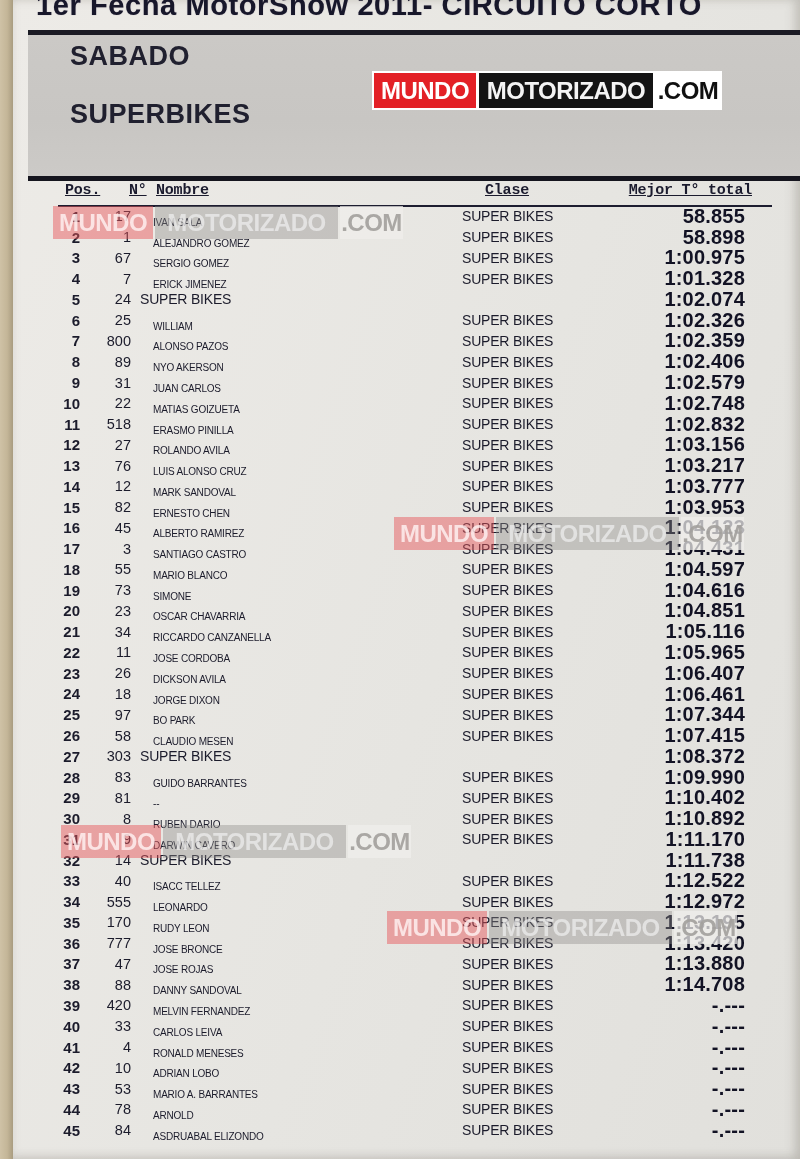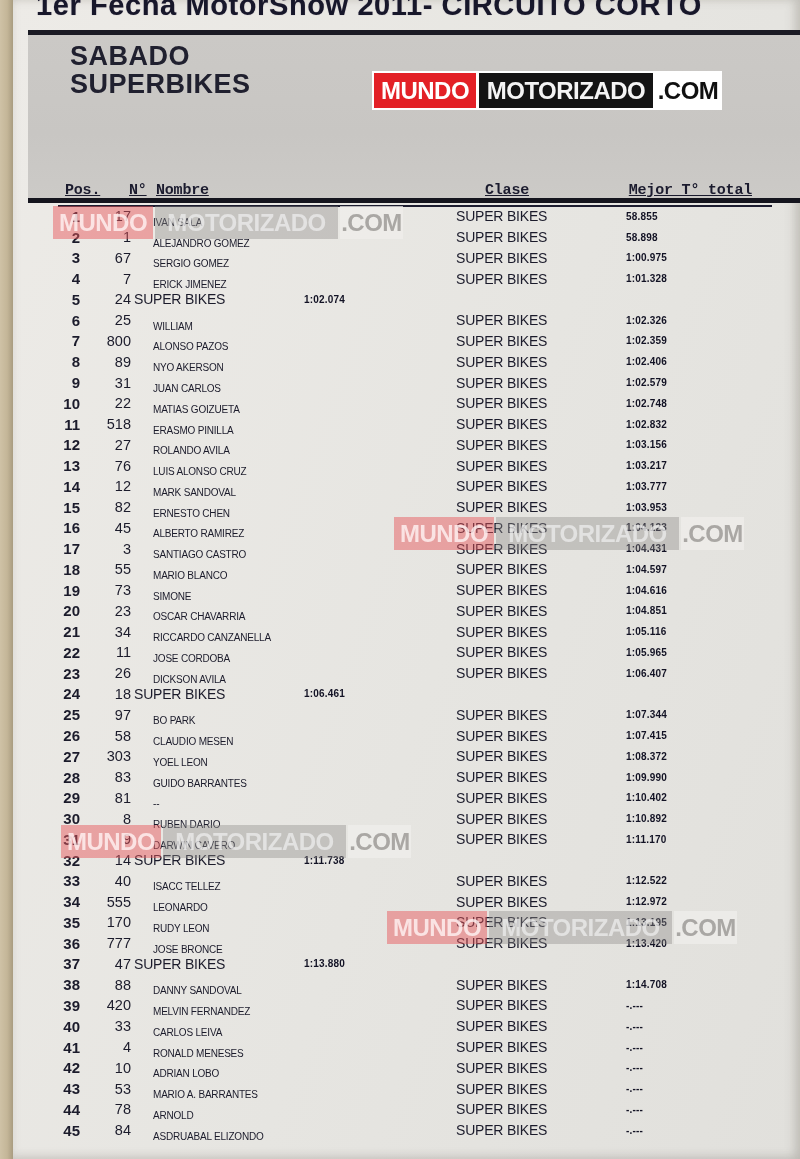--- a/index.html
+++ b/index.html
@@ -18,26 +18,26 @@
     background:linear-gradient(110deg,#edebe7 0%,#e6e5e1 55%,#e1e0dc 100%);
     box-shadow:inset -6px 0 10px rgba(120,115,105,.25), inset 0 -4px 8px rgba(120,115,105,.12);
   }
   .page-title{
     position:absolute;left:23px;top:-11px;white-space:nowrap;
     font-size:29px;font-weight:700;color:#17172a;letter-spacing:.6px;
     text-shadow:0 0 1px rgba(40,20,60,.35);
   }
   
   .band{
-    position:absolute;left:15px;top:30px;right:0;height:173px;box-sizing:border-box;
+    position:absolute;left:15px;top:30px;right:0;height:151px;box-sizing:border-box;
     background:linear-gradient(180deg,#cbc9c6 0%,#c8c6c3 60%,#cccac7 100%);
     border-top:5px solid #1b1b24;border-bottom:5px solid #15151e;
   }
   .band .day{position:absolute;left:42px;top:6px;font-size:27px;font-weight:700;color:#20202f;letter-spacing:.5px;}
-  .band .cat{position:absolute;left:42px;top:34px;font-size:27px;font-weight:700;color:#20202f;letter-spacing:.5px;}
+  .band .cat{position:absolute;left:42px;top:64px;font-size:27px;font-weight:700;color:#20202f;letter-spacing:.5px;}
   .logo{
     position:absolute;left:344px;top:36px;height:39px;display:flex;gap:3px;
     background:#ffffff;padding:2px;box-sizing:border-box;
   }
   .logo .seg{display:flex;align-items:center;justify-content:center;
     font-weight:700;font-size:24px;letter-spacing:-.5px;}
   .logo .seg-mundo{width:102px;background:#e32026;color:#ffffff;}
   .logo .seg-motorizado{width:174px;background:#141414;color:#f4f4f4;}
   .logo .seg-com{width:64px;background:#ffffff;color:#101010;}
   
@@ -48,22 +48,22 @@
   .th-name{left:143px;}
   .th-clase{left:440px;margin-left:32px;}
   .th-time{right:48px;}
   .header-rule{position:absolute;left:45px;right:28px;top:205px;height:2px;background:#1d1d30;}
   
   .tbody{position:absolute;left:0;top:206px;right:0;}
   .row{height:20.78px;display:flex;align-items:center;padding-left:30px;padding-right:55px;color:#1b1b2b;}
   .c-pos{width:37px;text-align:right;font-weight:700;font-size:15px;}
   .c-num{width:51px;text-align:right;font-size:14.5px;}
   .c-name{width:300px;margin-left:22px;font-size:10px;letter-spacing:-.2px;white-space:nowrap;overflow:hidden;margin-top:12px;}
-  .c-clase{width:170px;margin-left:3px;font-size:14px;letter-spacing:-.2px;white-space:nowrap;}
-  .c-time{flex:1;text-align:left;font-weight:700;font-size:10px;letter-spacing:.2px;color:#121224;}
+  .c-clase{width:170px;margin-left:9px;font-size:14px;letter-spacing:-.2px;white-space:nowrap;}
+  .c-time{flex:1;text-align:right;font-weight:700;font-size:20px;letter-spacing:.2px;color:#121224;}
   
   .wm{position:absolute;display:flex;gap:2px;height:33px;z-index:5;pointer-events:none;}
   .wm .wm-seg{display:flex;align-items:center;justify-content:center;font-weight:700;font-size:24px;letter-spacing:-.5px;}
   .wm .wm-red{width:100px;background:rgba(233,85,90,.48);color:rgba(255,244,244,.8);}
   .wm .wm-gray{width:183px;background:rgba(142,140,138,.40);color:rgba(238,238,238,.72);}
   .wm .wm-com{width:63px;background:rgba(240,238,235,.72);color:rgba(162,160,156,.9);}
   .wm1{left:40px;top:206px;}
   .wm2{left:381px;top:517px;}
   .wm3{left:48px;top:825px;}
   .wm4{left:374px;top:911px;}
@@ -276,20 +276,21 @@
     <span class="c-pos">23</span>
     <span class="c-num">26</span>
     <span class="c-name">DICKSON AVILA</span>
     <span class="c-clase">SUPER BIKES</span>
     <span class="c-time">1:06.407</span>
   </div>
 
   <div class="row">
     <span class="c-pos">24</span>
     <span class="c-num">18</span>
+    <span class="c-name">JORGE DIXON</span>
     <span class="c-clase">SUPER BIKES</span>
     <span class="c-time">1:06.461</span>
   </div>
 
   <div class="row">
     <span class="c-pos">25</span>
     <span class="c-num">97</span>
     <span class="c-name">BO PARK</span>
     <span class="c-clase">SUPER BIKES</span>
     <span class="c-time">1:07.344</span>
@@ -299,21 +300,20 @@
     <span class="c-pos">26</span>
     <span class="c-num">58</span>
     <span class="c-name">CLAUDIO MESEN</span>
     <span class="c-clase">SUPER BIKES</span>
     <span class="c-time">1:07.415</span>
   </div>
 
   <div class="row">
     <span class="c-pos">27</span>
     <span class="c-num">303</span>
-    <span class="c-name">YOEL LEON</span>
     <span class="c-clase">SUPER BIKES</span>
     <span class="c-time">1:08.372</span>
   </div>
 
   <div class="row">
     <span class="c-pos">28</span>
     <span class="c-num">83</span>
     <span class="c-name">GUIDO BARRANTES</span>
     <span class="c-clase">SUPER BIKES</span>
     <span class="c-time">1:09.990</span>
@@ -378,20 +378,21 @@
     <span class="c-pos">36</span>
     <span class="c-num">777</span>
     <span class="c-name">JOSE BRONCE</span>
     <span class="c-clase">SUPER BIKES</span>
     <span class="c-time">1:13.420</span>
   </div>
 
   <div class="row">
     <span class="c-pos">37</span>
     <span class="c-num">47</span>
+    <span class="c-name">JOSE ROJAS</span>
     <span class="c-clase">SUPER BIKES</span>
     <span class="c-time">1:13.880</span>
   </div>
 
   <div class="row">
     <span class="c-pos">38</span>
     <span class="c-num">88</span>
     <span class="c-name">DANNY SANDOVAL</span>
     <span class="c-clase">SUPER BIKES</span>
     <span class="c-time">1:14.708</span>

